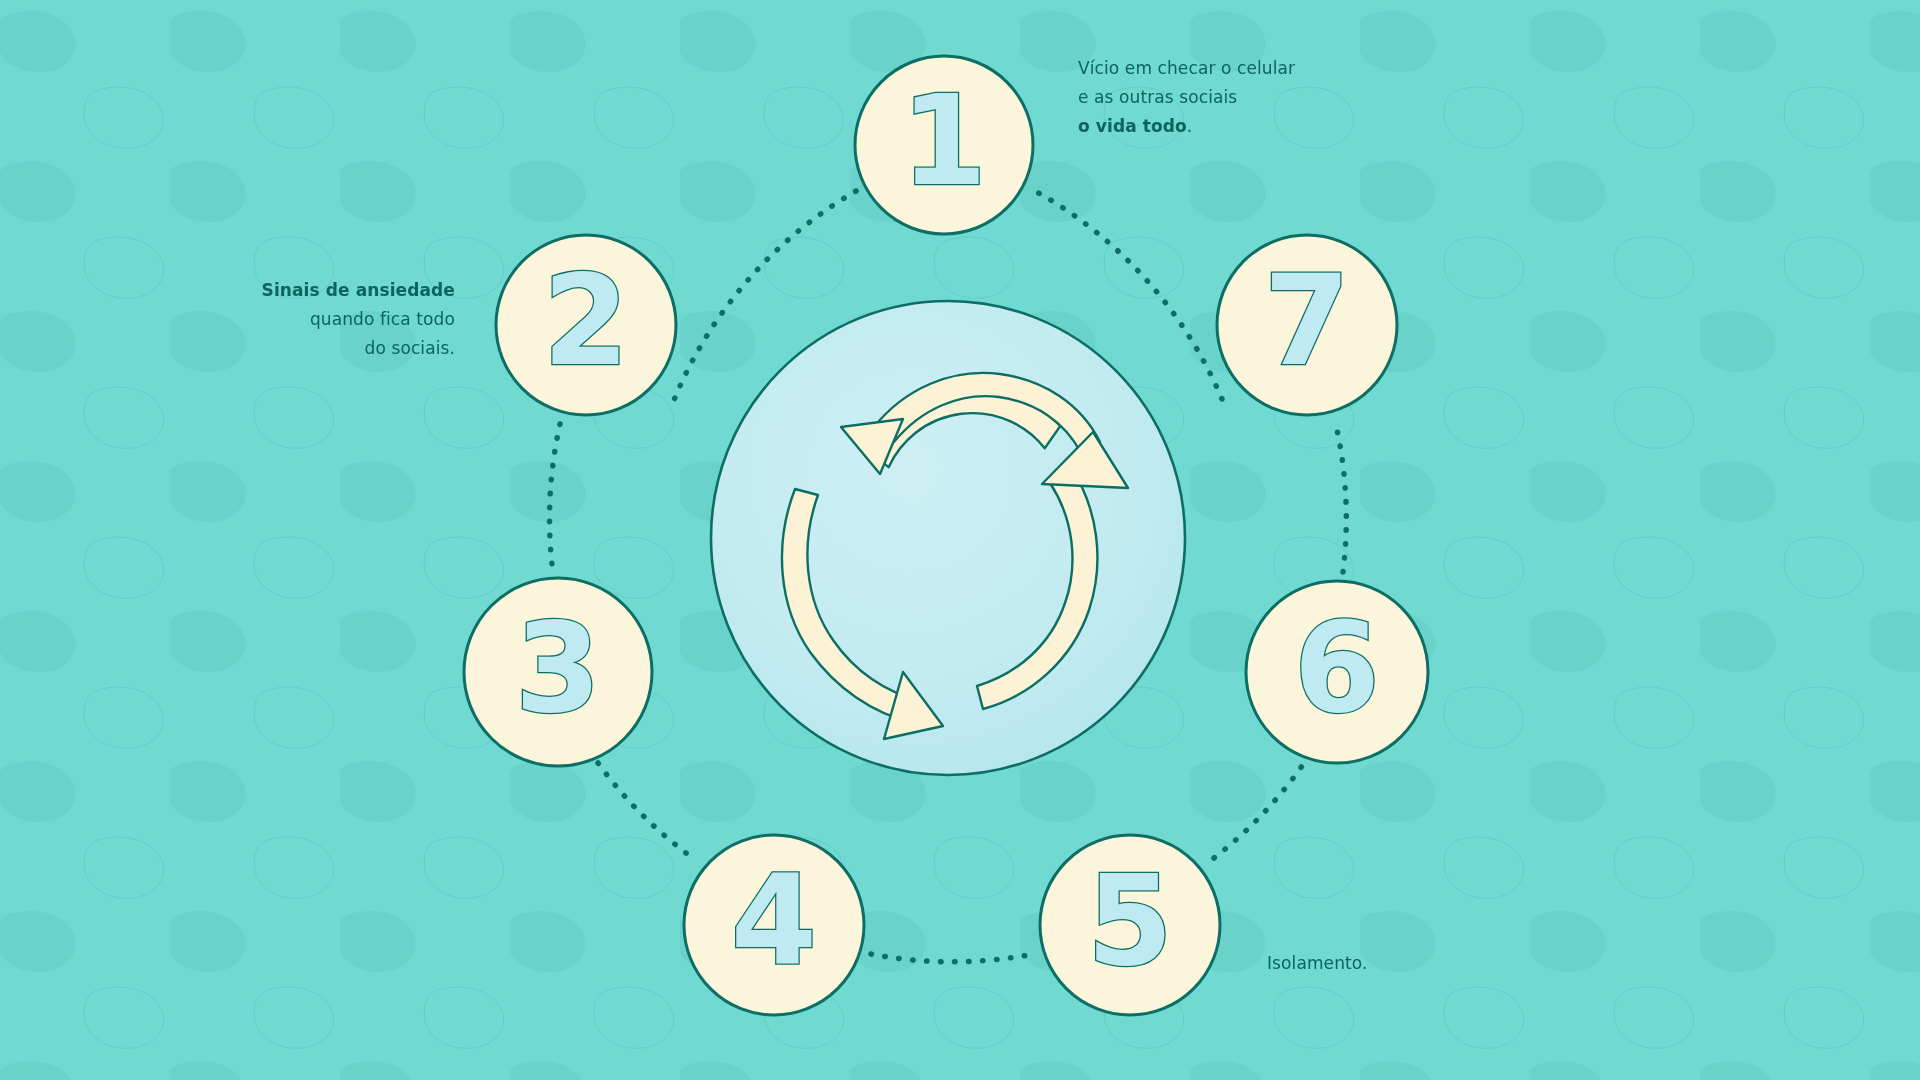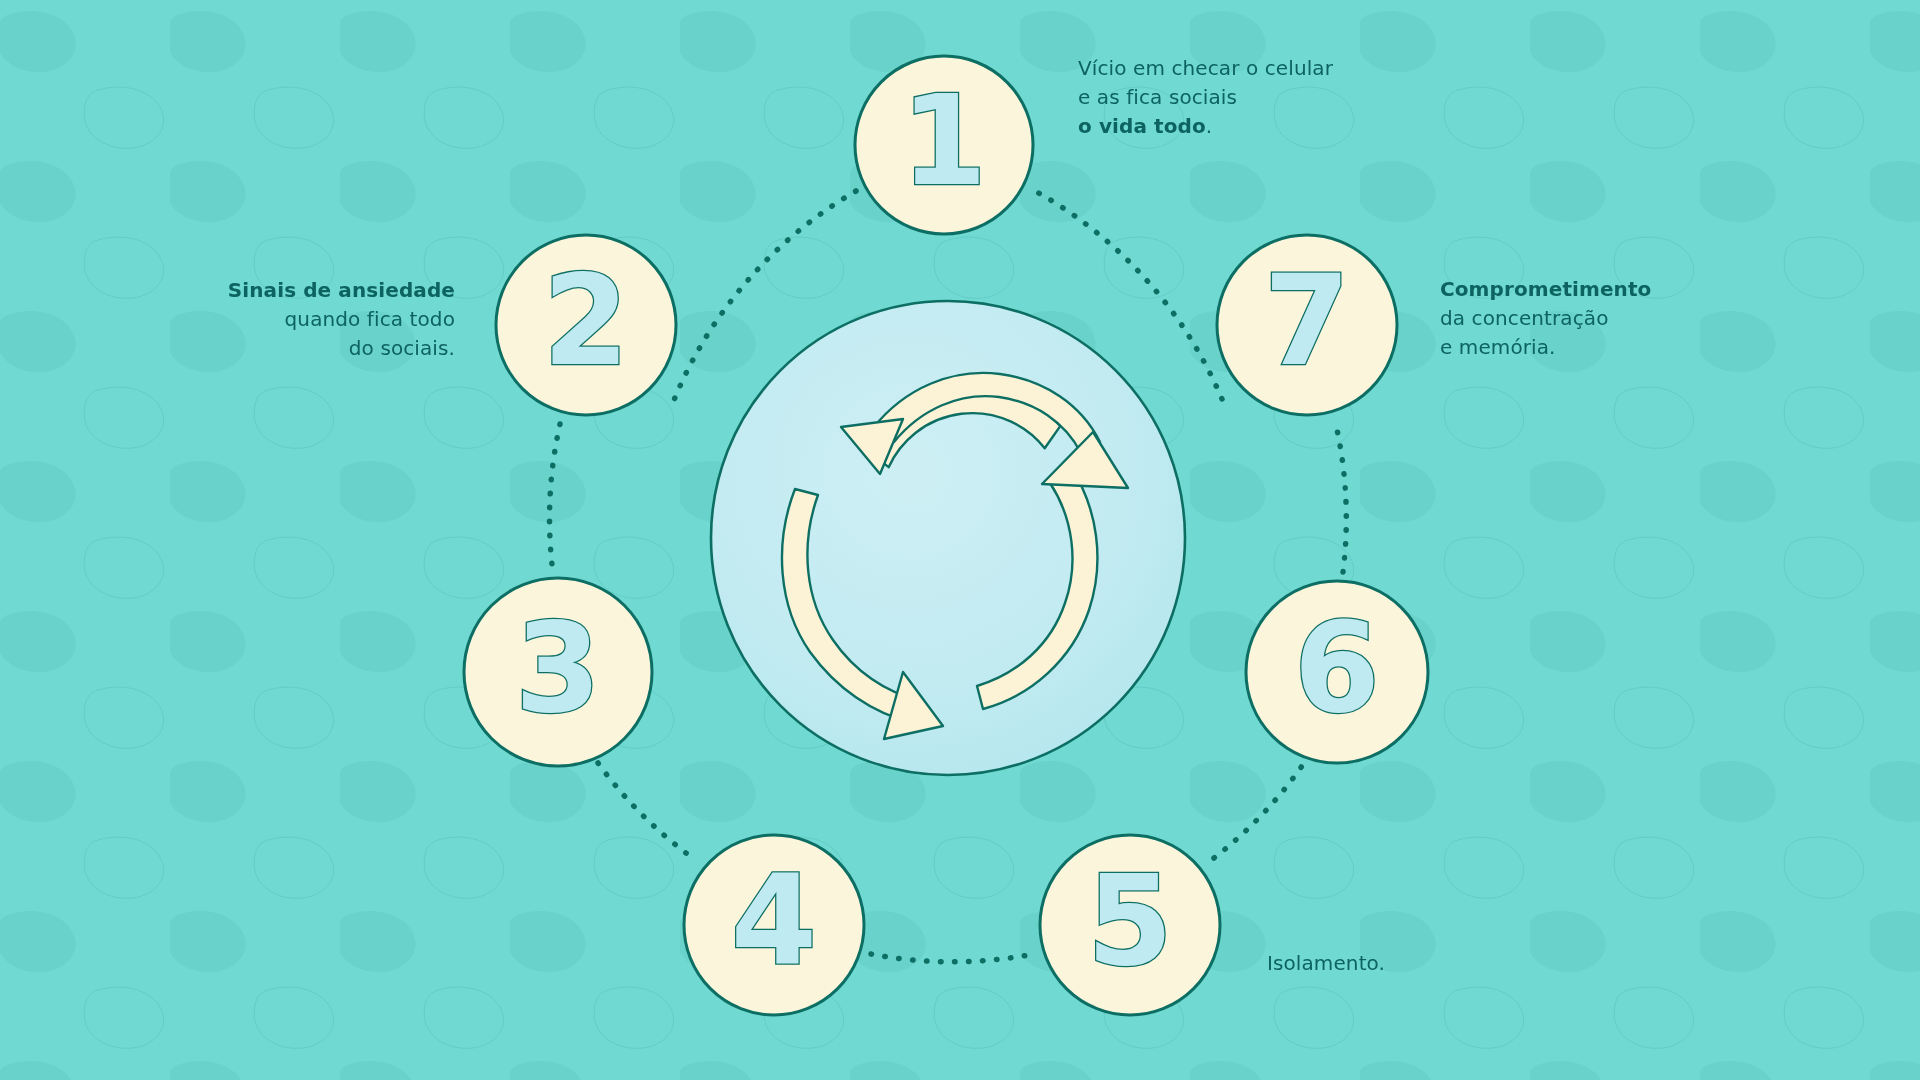--- a/index.html
+++ b/index.html
@@ -9,21 +9,21 @@
     background:#6FD9D2;
     position:relative;
   }
   #stage{position:absolute;inset:0;width:1920px;height:1080px;}
   .layer{position:absolute;inset:0;width:1920px;height:1080px;}
   svg.layer{display:block;}
 
   .label{
     position:absolute;
     color:#0D6360;
-    font-size:20px;
+    font-size:17px;
     line-height:29px;
     letter-spacing:.1px;
     white-space:pre-line;
     font-weight:400;
   }
   .label b{font-weight:700;}
   .label.right{text-align:right;}
   .label.left{text-align:left;}
 </style>
 </head>
@@ -141,24 +141,23 @@
     </style>
     <text class="num" x="944" y="150">1</text>
     <text class="num" x="586" y="330">2</text>
     <text class="num" x="558" y="677">3</text>
     <text class="num" x="774" y="930">4</text>
     <text class="num" x="1130" y="930">5</text>
     <text class="num" x="1337" y="677">6</text>
     <text class="num" x="1307" y="330">7</text>
   </svg>
 
-  <div class="label left" style="left:1078px; top:54px; width:330px;"><span>Vício em checar o celular</span><br><span>e as fica sociais</span><br><b>o vida todo</b><span>.</span></div>
+  <div class="label left" style="left:1078px; top:54px; width:330px;"><span>Vício em checar o celular</span><br><span>e as outras sociais</span><br><b>o vida todo</b><span>.</span></div>
 
   <div class="label right" style="left:168px; top:276px; width:287px;"><b>Sinais de ansiedade</b><br><span>quando fica todo</span><br><span>do sociais.</span></div>
 
 
 
   <div class="label left" style="left:1267px; top:949px; width:260px;"><span>Isolamento.</span></div>
 
 
-  <div class="label left" style="left:1440px; top:275px; width:330px;"><b>Comprometimento</b><br><span>da concentração</span><br><span>e memória.</span></div>
 
 </div>
 
 </body></html>

